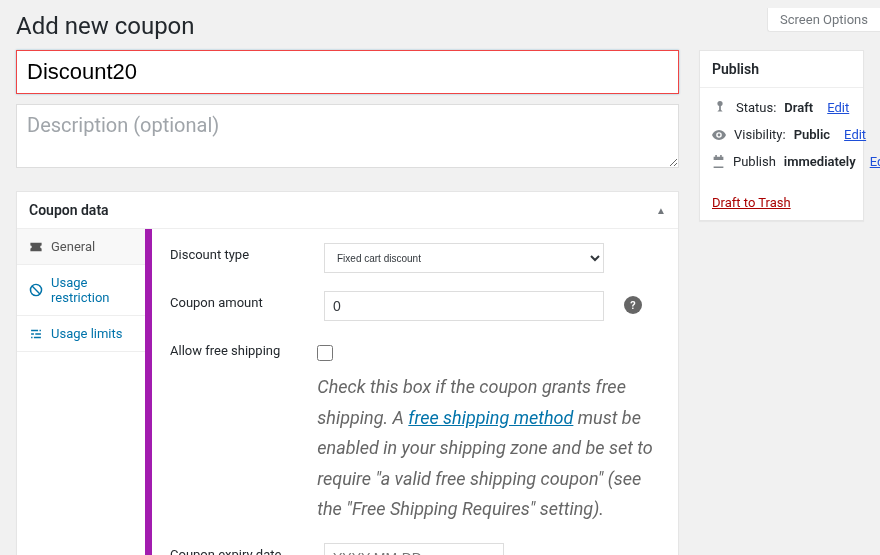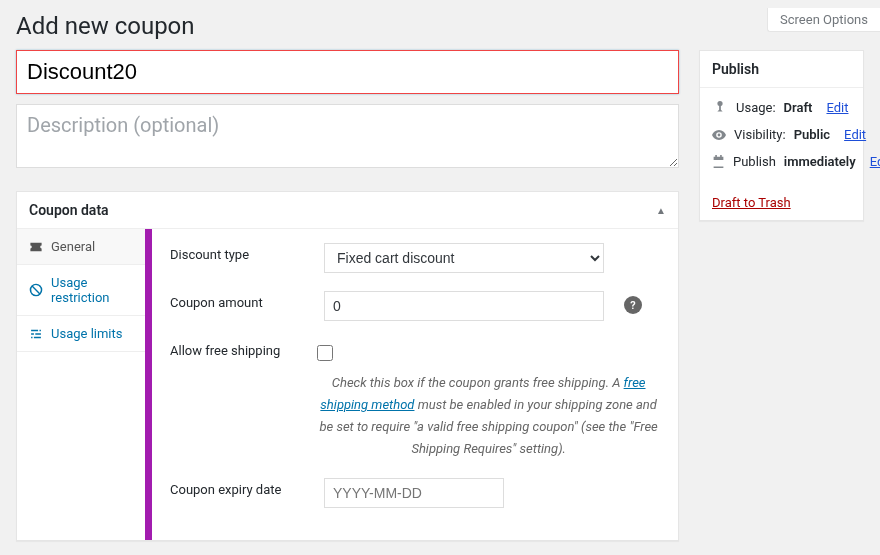--- a/index.html
+++ b/index.html
@@ -120,21 +120,21 @@
     font-size: 13px;
     color: #23282d;
     padding-top: 4px;
   }
   .sel {
     width: 280px;
     height: 30px;
     padding: 3px 8px;
     border: 1px solid #ddd;
     background: #fff;
-    font-size: 14px;
+    font-size: 10px;
     color: #32373c;
   }
   .txt {
     width: 280px;
     height: 30px;
     padding: 3px 8px;
     border: 1px solid #ddd;
     background: #fff;
     font-size: 14px;
     color: #32373c;
@@ -143,24 +143,23 @@
   .help-icon {
     width: 18px; height: 18px; border-radius: 50%;
     background: #666; color: #fff; display: inline-flex;
     align-items: center; justify-content: center; font-size: 11px;
     margin-left: 6px; margin-top: 5px; font-weight: 600;
   }
   .chk { width: 16px; height: 16px; margin-top: 6px; }
   .help-text {
     font-style: italic;
     color: #666;
-    font-size: 13px;
+    font-size: 18px;
     line-height: 1.7;
     max-width: 360px;
-    text-align: center;
   }
   .help-text a { color: #0073aa; }
 
   
   .side-box {
     background: #fff;
     border: 1px solid #e5e5e5;
     box-shadow: 0 1px 1px rgba(0,0,0,0.04);
   }
   .side-box h2 {
@@ -269,21 +268,21 @@
       <div class="side-box">
         <h2>Publish</h2>
         <div class="pub-section">
 
           <div class="pub-row">
             <span class="pub-icon">
               <svg width="12" height="14" viewBox="0 0 12 16">
                   <path d="M6 0a3 3 0 013 3c0 1.3-.8 2.4-2 2.8V10l2 2H3l2-2V5.8A3 3 0 013 3a3 3 0 013-3z"></path>
                 </svg>
             </span>
-            <span class="lbl">Usage:</span>
+            <span class="lbl">Status:</span>
             <span class="val">Draft</span>
             <a href="#">Edit</a>
           </div>
 
           <div class="pub-row">
             <span class="pub-icon">
               <svg width="14" height="10" viewBox="0 0 20 14">
                   <path d="M10 0C5 0 1.7 3.1 0 7c1.7 3.9 5 7 10 7s8.3-3.1 10-7c-1.7-3.9-5-7-10-7zm0 11a4 4 0 110-8 4 4 0 010 8zm0-6a2 2 0 100 4 2 2 0 000-4z"></path>
                 </svg>
             </span>

